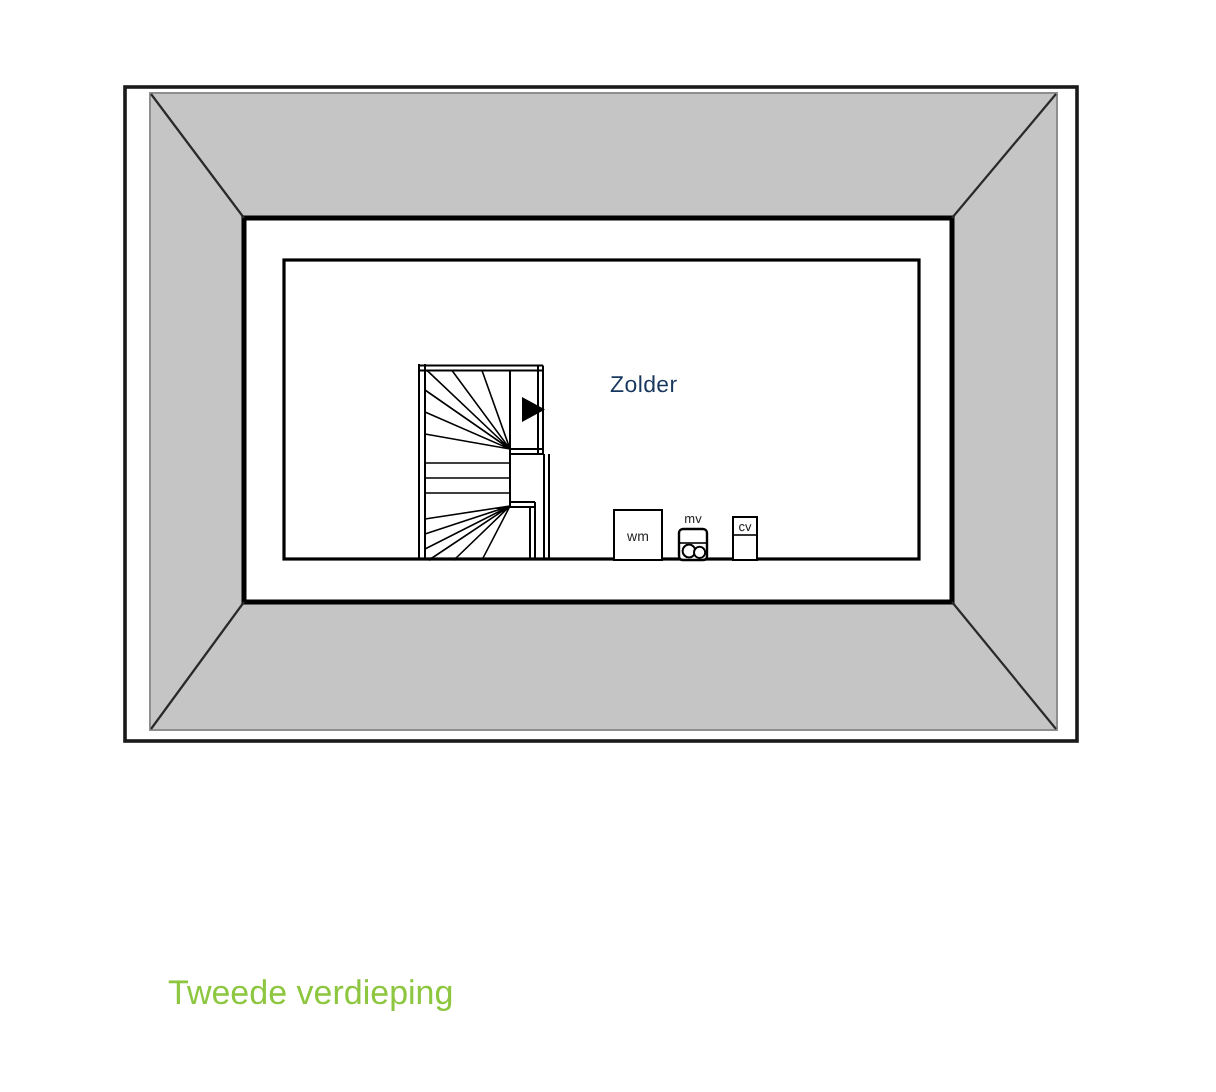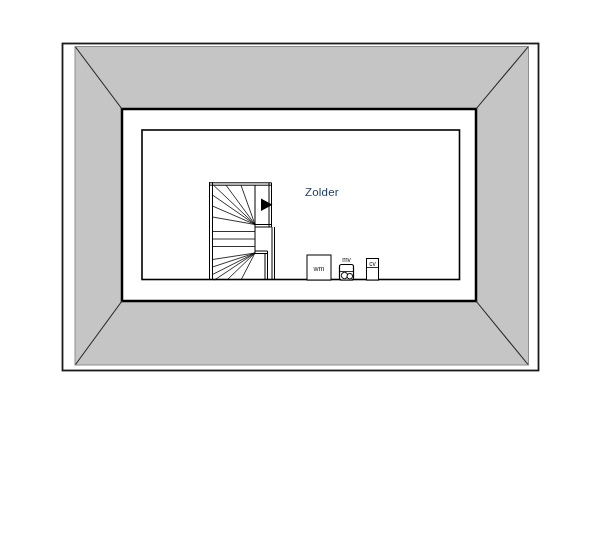--- a/index.html
+++ b/index.html
@@ -80,13 +80,14 @@
       <circle cx="349.8" cy="276.2" r="2.8" fill="#ffffff" stroke="#000000" stroke-width="1"></circle>
     </g>
 
     <g>
       <rect x="366.5" y="258.5" width="12" height="21.5" fill="#ffffff" stroke="#000000" stroke-width="1"></rect>
       <text x="372.5" y="265.5" text-anchor="middle" class="appliance-label small">cv</text>
       <line x1="366.5" y1="267.5" x2="378.5" y2="267.5" stroke="#000000" stroke-width="0.8"></line>
     </g>
   </svg>
 
+  <div class="floor-title">Tweede verdieping</div>
 </div>
 
 </body></html>

